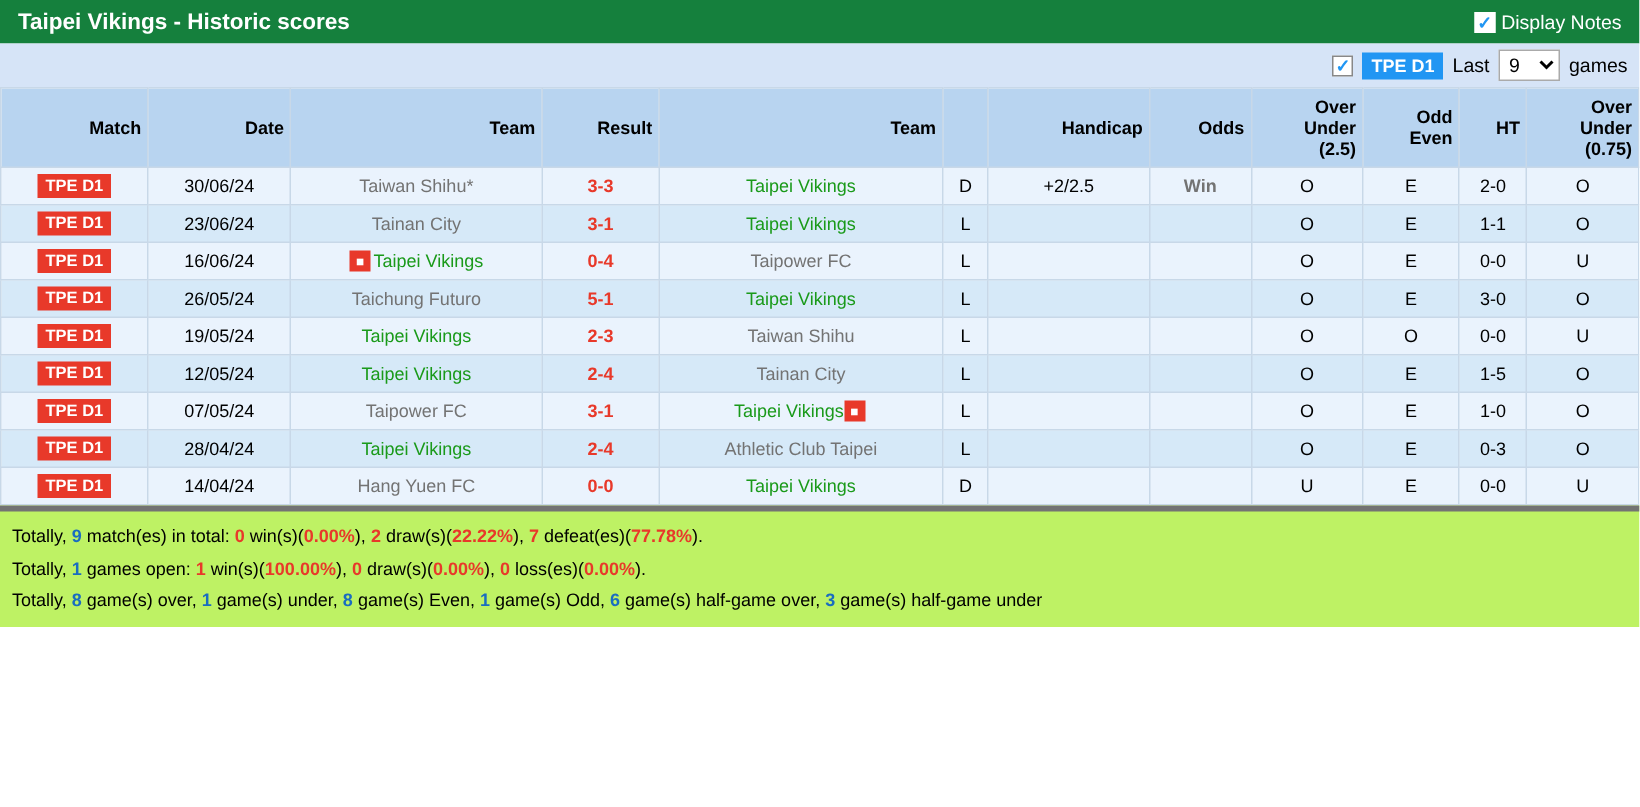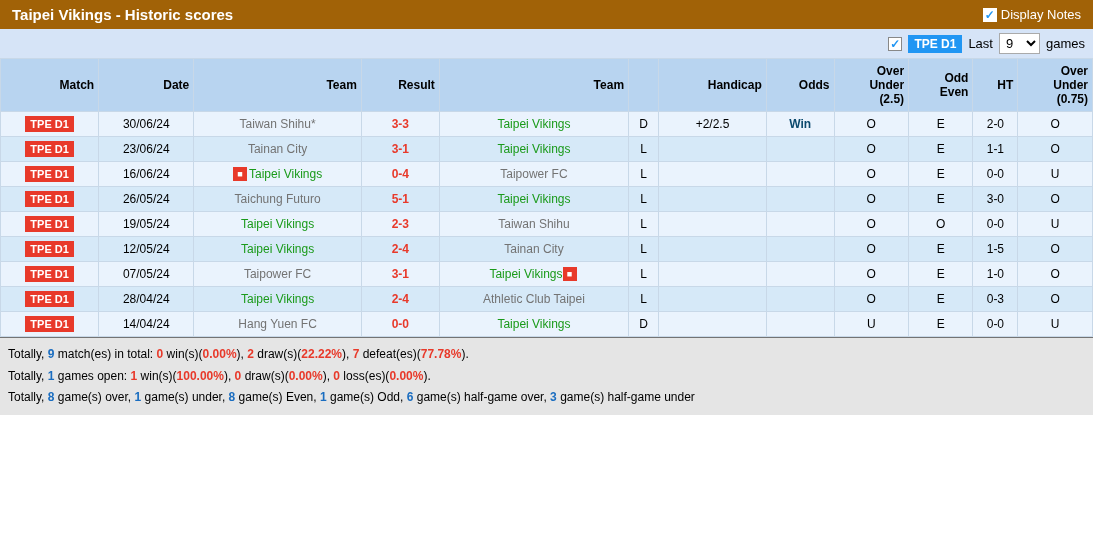--- a/index.html
+++ b/index.html
@@ -1,19 +1,19 @@
 <!DOCTYPE html>
 <html><head>
   <meta charset="utf-8">
   <style>
     * { margin: 0; padding: 0; box-sizing: border-box; }
     body { font-family: Arial, sans-serif; font-size: 13px; background: #fff; width: 1093px; }
     
     .header {
-      background: #a16207;
+      background: #15803d;
       color: #fff;
       display: flex;
       align-items: center;
       justify-content: space-between;
       padding: 6px 12px;
     }
     .header-title { font-weight: bold; font-size: 15px; }
     .header-right { display: flex; align-items: center; gap: 6px; }
     .checkbox-label { display: flex; align-items: center; gap: 4px; font-size: 13px; }
     .checkbox-blue { width: 14px; height: 14px; background: #fff; border: 2px solid #fff; display: inline-flex; align-items: center; justify-content: center; }
@@ -71,38 +71,38 @@
       background: #e8392a;
       color: #fff;
       font-weight: bold;
       padding: 2px 5px;
       font-size: 11px;
       display: inline-block;
     }
     .team-green { color: #1a9a1a; font-weight: normal; }
     .team-blue { color: #737373; }
     .result-score { color: #e8392a; font-weight: bold; }
-    .odds-win { color: #0c4a6e; font-weight: bold; text-align: center; }
+    .odds-win { color: #737373; font-weight: bold; text-align: center; }
     .home-icon {
       display: inline-block;
       width: 14px;
       height: 14px;
       background: #e8392a;
       color: #fff;
       font-size: 9px;
       vertical-align: middle;
       text-align: center;
       line-height: 14px;
       margin-right: 2px;
     }
     .footer {
       padding: 6px 8px;
       font-size: 12px;
-      border-top: 1px solid #737373;
-      background: #e5e5e5;
+      border-top: 4px solid #737373;
+      background: #bef264;
       line-height: 1.8;
     }
     .footer span.red { color: #e8392a; font-weight: bold; }
     .footer span.blue { color: #1a6dc0; font-weight: bold; }
   </style>
 </head>
 <body>
 
 <div class="header">
   <span class="header-title">Taipei Vikings - Historic scores</span>

